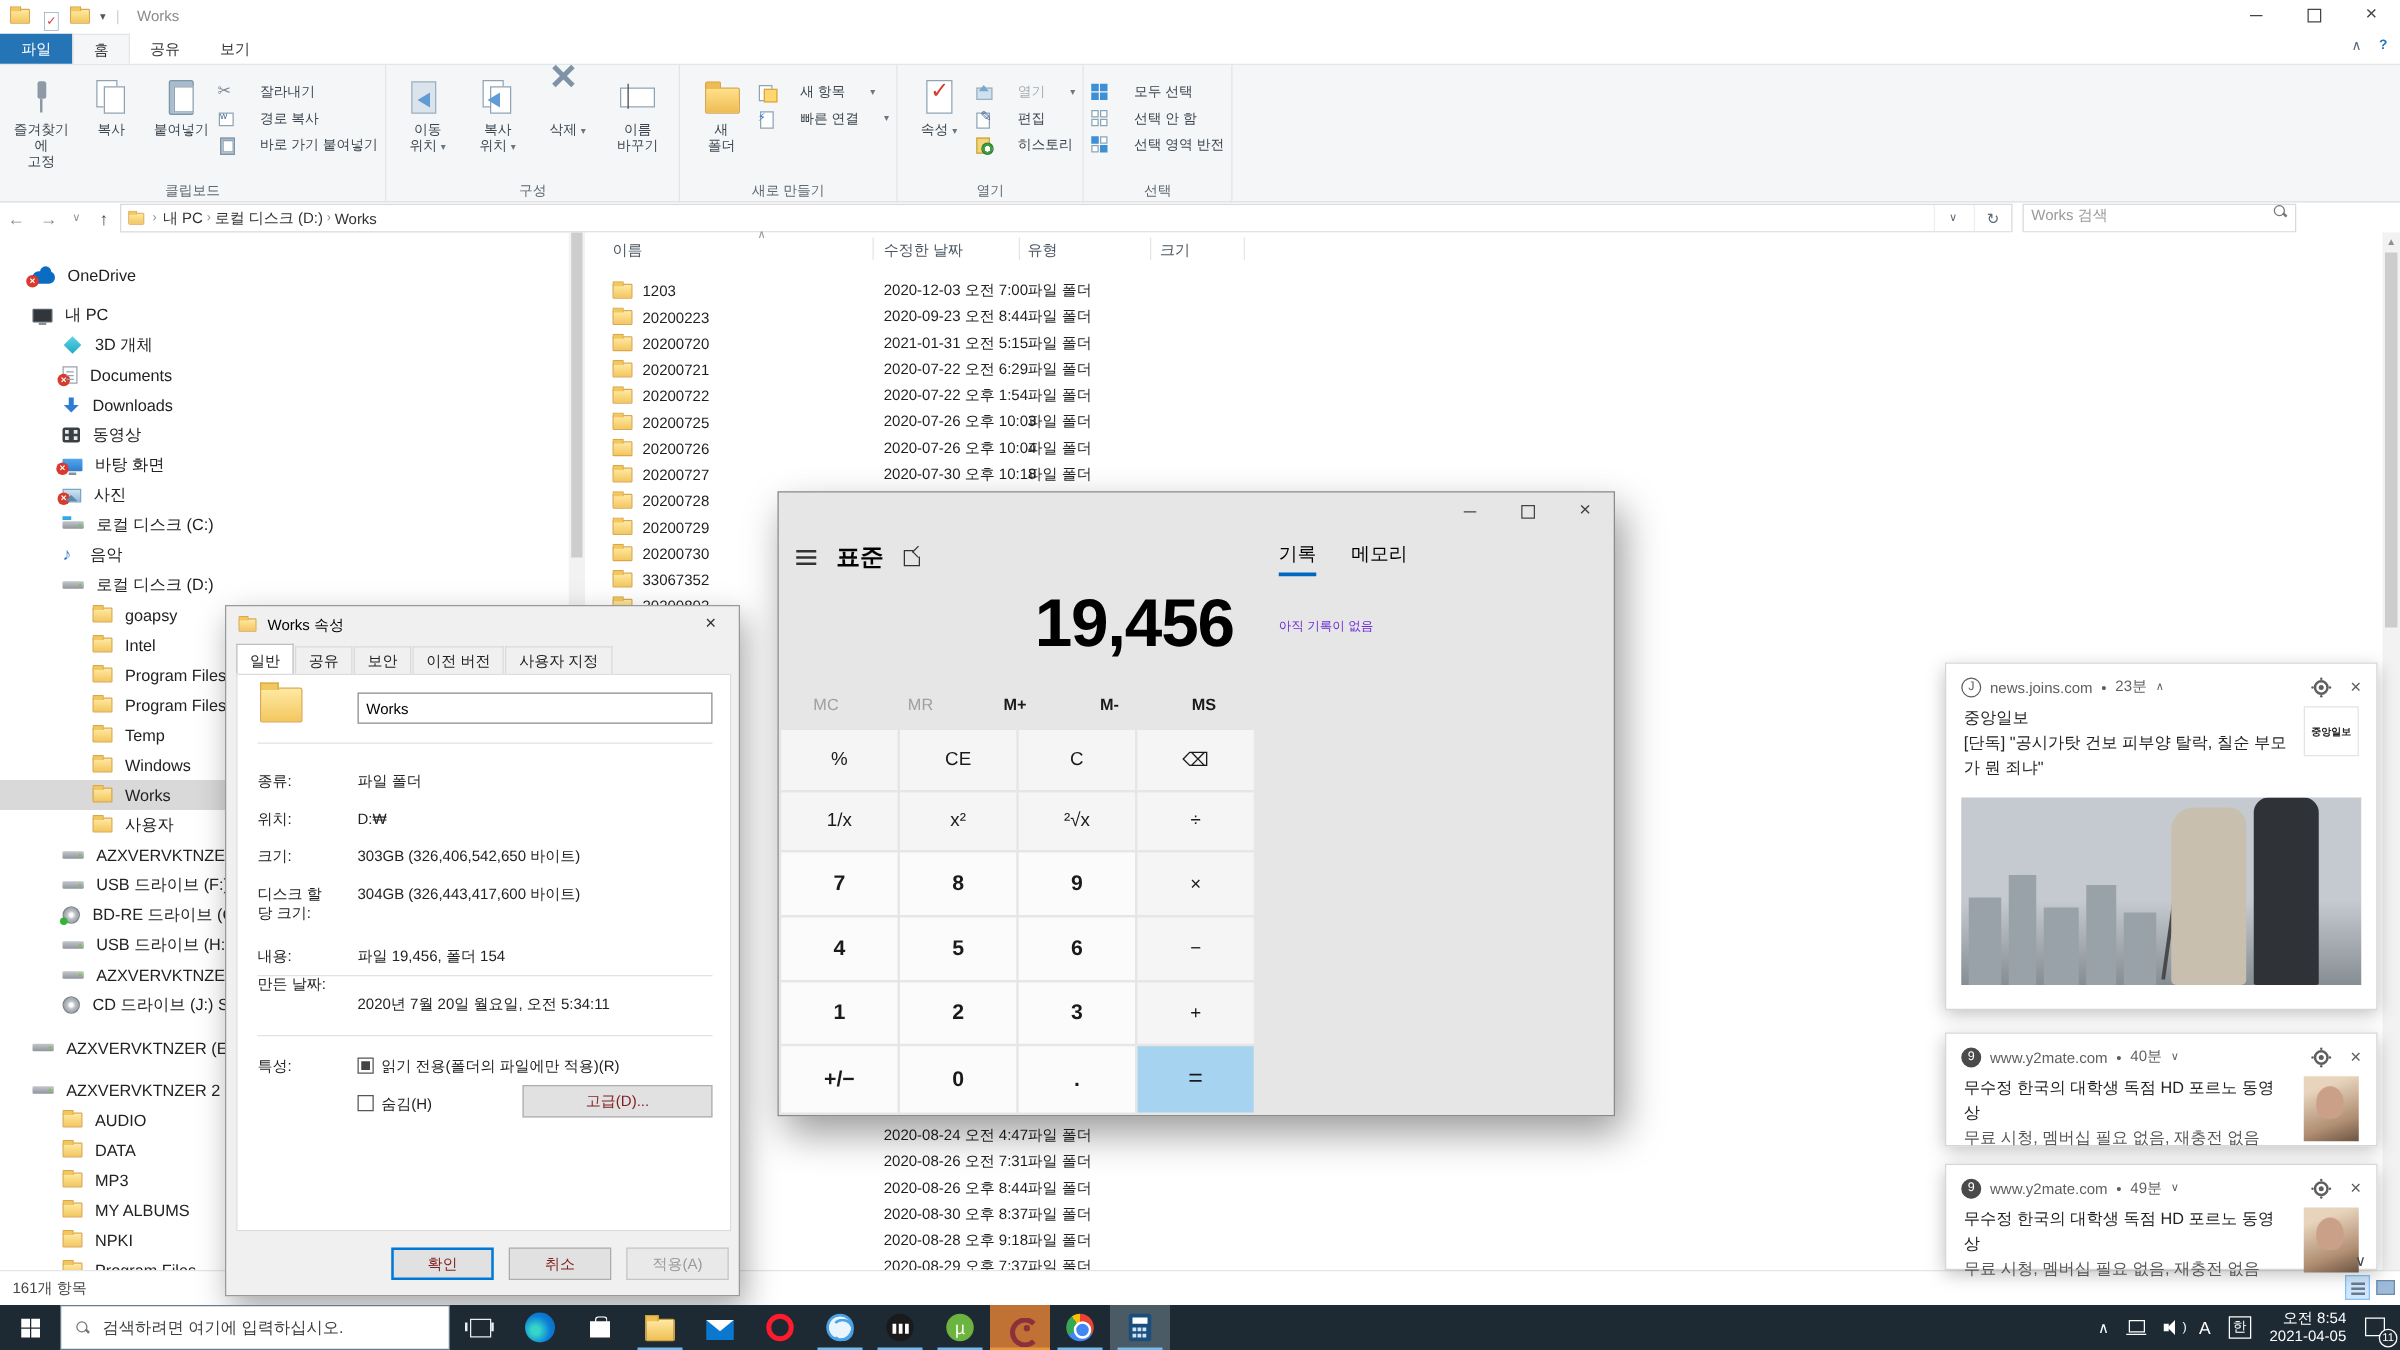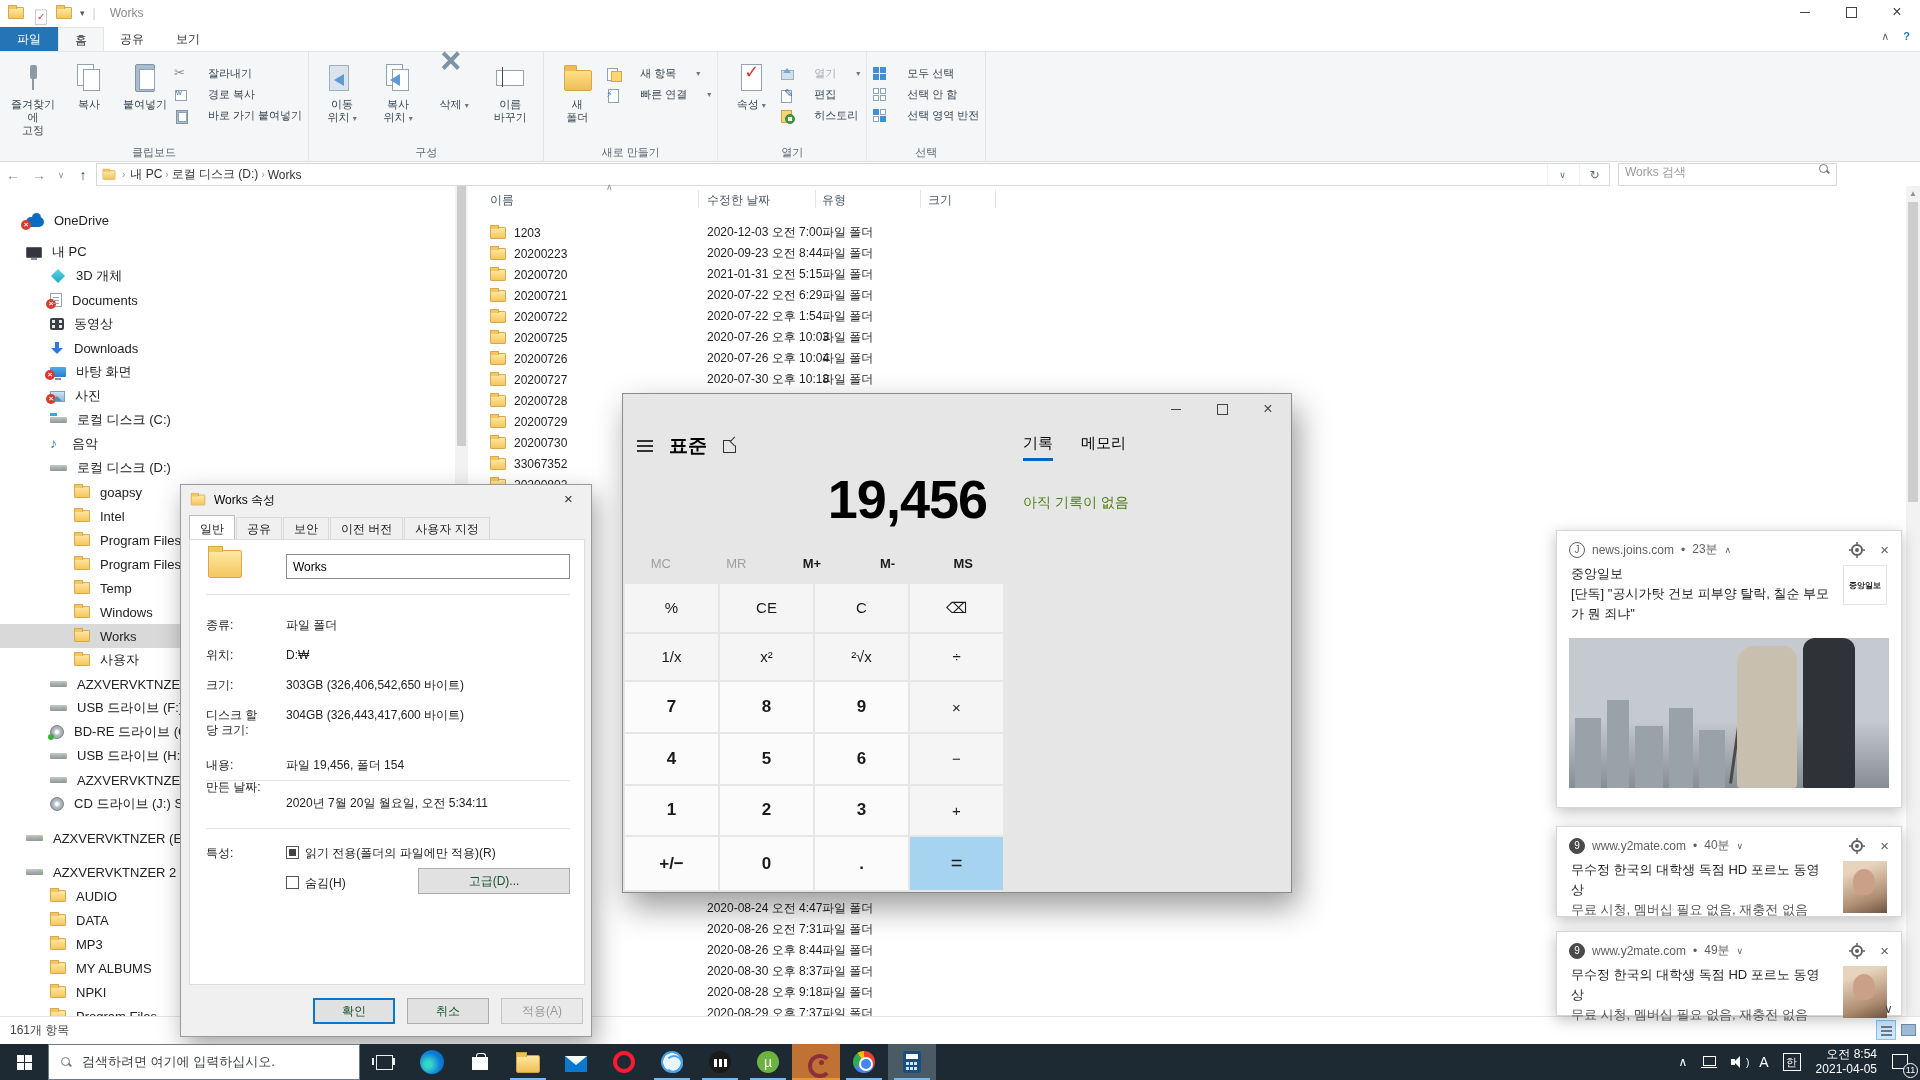--- a/index.html
+++ b/index.html
@@ -138,21 +138,21 @@
 .dtab.active{background:#fff;position:relative;top:-2px;padding-top:5px;border-color:#bcbcbc}
 .dpage{position:absolute;left:8px;top:54px;width:396px;height:446px;background:#fff;border:1px solid #dcdcdc}
 .prow{position:absolute;left:16px;color:#222;line-height:15px}
 .pval{position:absolute;left:96px;color:#222;line-height:15px}
 .dhr{position:absolute;left:16px;width:364px;height:1px;background:#e2e2e2}
 #fname-input{position:absolute;left:96px;top:14px;width:284px;height:25px;border:1px solid #8a8a8a;background:#fff;padding-left:6px;font-size:12px;display:flex;align-items:center;color:#000}
 .dlg-folder{position:absolute;left:18px;top:10px;width:34px;height:28px;background:linear-gradient(#ffe9a2,#f3c75f);border:1px solid #dca74b;border-radius:2px}
 .dlg-folder::before{content:"";position:absolute;left:-1px;top:-5px;width:13px;height:5px;background:#f3c75f;border:1px solid #dca74b;border-bottom:none}
 .cb{display:inline-block;width:13px;height:13px;border:1px solid #555;background:#fff;vertical-align:-2px;margin-right:6px;position:relative}
 .cb.ind::after{content:"";position:absolute;left:2px;top:2px;width:7px;height:7px;background:#444}
-.dbtn{position:absolute;height:26px;border:1px solid #adadad;background:#e1e1e1;text-align:center;line-height:24px;color:#14532d}
+.dbtn{position:absolute;height:26px;border:1px solid #adadad;background:#e1e1e1;text-align:center;line-height:24px;color:#7f1d1d}
 .dbtn.default{border:2px solid #0078d7;line-height:22px}
 .dbtn.disabled{background:#e9e9e9;border-color:#c5c5c5;color:#9a9a9a}
 
 #calc{left:622px;top:393px;width:670px;height:500px;background:#e6e6e6;border:1px solid #8a8a8a;box-shadow:6px 14px 30px rgba(0,0,0,.4)}
 #calc .ctitle{height:32px;display:flex;align-items:center;padding-left:13px;font-size:12px;color:#000}
 #calc .winctl{top:0}
 #calc .winctl span{height:30px}
 .cnav{position:absolute;left:0;top:34px;height:36px;display:flex;align-items:center;gap:16px;padding-left:14px}
 .hamb{width:16px;height:12px;position:relative}
 .hamb::before{content:"";position:absolute;left:0;top:0;width:16px;height:2px;background:#333;box-shadow:0 5px 0 #333,0 10px 0 #333}
@@ -163,21 +163,21 @@
 .ctab{position:relative;padding-bottom:8px}
 .ctab.active::after{content:"";position:absolute;left:0;bottom:0;width:100%;height:3px;background:#0067c0}
 #calc-display{position:absolute;left:0;top:74px;width:378px;height:76px;text-align:right;padding-right:14px;font-size:54px;font-weight:bold;color:#000;letter-spacing:-1px}
 #mem-row{position:absolute;left:0;top:156px;width:378px;height:28px;display:flex}
 #mem-row span{flex:1;text-align:center;font-size:13px;font-weight:bold;color:#1a1a1a;line-height:28px}
 #mem-row span.dis{color:#a0a0a0;font-weight:normal}
 #keypad{position:absolute;left:2px;top:190px;width:378px;height:306px;display:grid;grid-template-columns:repeat(4,1fr);gap:2px}
 .key{background:#f5f5f5;display:flex;align-items:center;justify-content:center;font-size:15px;color:#1a1a1a}
 .key.num{background:#fbfbfb;font-size:17px;font-weight:bold}
 .key.eq{background:#a6d3f0;font-size:20px}
-#calc-history{position:absolute;left:400px;top:100px;font-size:14px;color:#4d7c0f}
+#calc-history{position:absolute;left:400px;top:100px;font-size:10px;color:#6d28d9}
 
 .toast{position:absolute;left:1556px;width:346px;background:#fff;border:1px solid #d6d6d6;box-shadow:0 4px 14px rgba(0,0,0,.25)}
 .toast .thead{display:flex;align-items:center;gap:7px;padding:10px 12px 4px 12px;font-size:12px;color:#5f5f5f}
 .siteic{width:16px;height:16px;border:1.5px solid #5f5f5f;border-radius:50%;font-size:10px;text-align:center;line-height:13px;color:#5f5f5f;flex:none}
 .siteic.dark{background:#4a4a4a;color:#fff;border-color:#4a4a4a}
 .thead .sp{flex:1}
 .gear{width:12px;height:12px;border:2px solid #5f5f5f;border-radius:50%;position:relative}
 .gear::after{content:"";position:absolute;left:2px;top:2px;width:4px;height:4px;background:#5f5f5f;border-radius:50%;box-shadow:0 -7px 0 -1px #5f5f5f,0 7px 0 -1px #5f5f5f,-7px 0 0 -1px #5f5f5f,7px 0 0 -1px #5f5f5f}
 .tclose{color:#5f5f5f;font-size:15px;margin-left:10px}
 .tbody{padding:2px 64px 8px 14px;font-size:13px;color:#222;line-height:20px}
@@ -442,26 +442,26 @@
         <span class="ic ic-cube"></span>
         <span>3D 개체</span>
       </div>
       <div class="side-item" style="padding-left: 50px;">
         <span class="ic ic-doc">
           <span class="badge-x">×</span>
         </span>
         <span>Documents</span>
       </div>
       <div class="side-item" style="padding-left: 50px;">
+        <span class="ic ic-download"></span>
+        <span>Downloads</span>
+      </div>
+      <div class="side-item" style="padding-left: 50px;">
         <span class="ic ic-video"></span>
         <span>동영상</span>
-      </div>
-      <div class="side-item" style="padding-left: 50px;">
-        <span class="ic ic-download"></span>
-        <span>Downloads</span>
       </div>
       <div class="side-item" style="padding-left: 50px;">
         <span class="ic ic-desktop">
           <span class="badge-x">×</span>
         </span>
         <span>바탕 화면</span>
       </div>
       <div class="side-item" style="padding-left: 50px;">
         <span class="ic ic-picture">
           <span class="badge-x">×</span>

